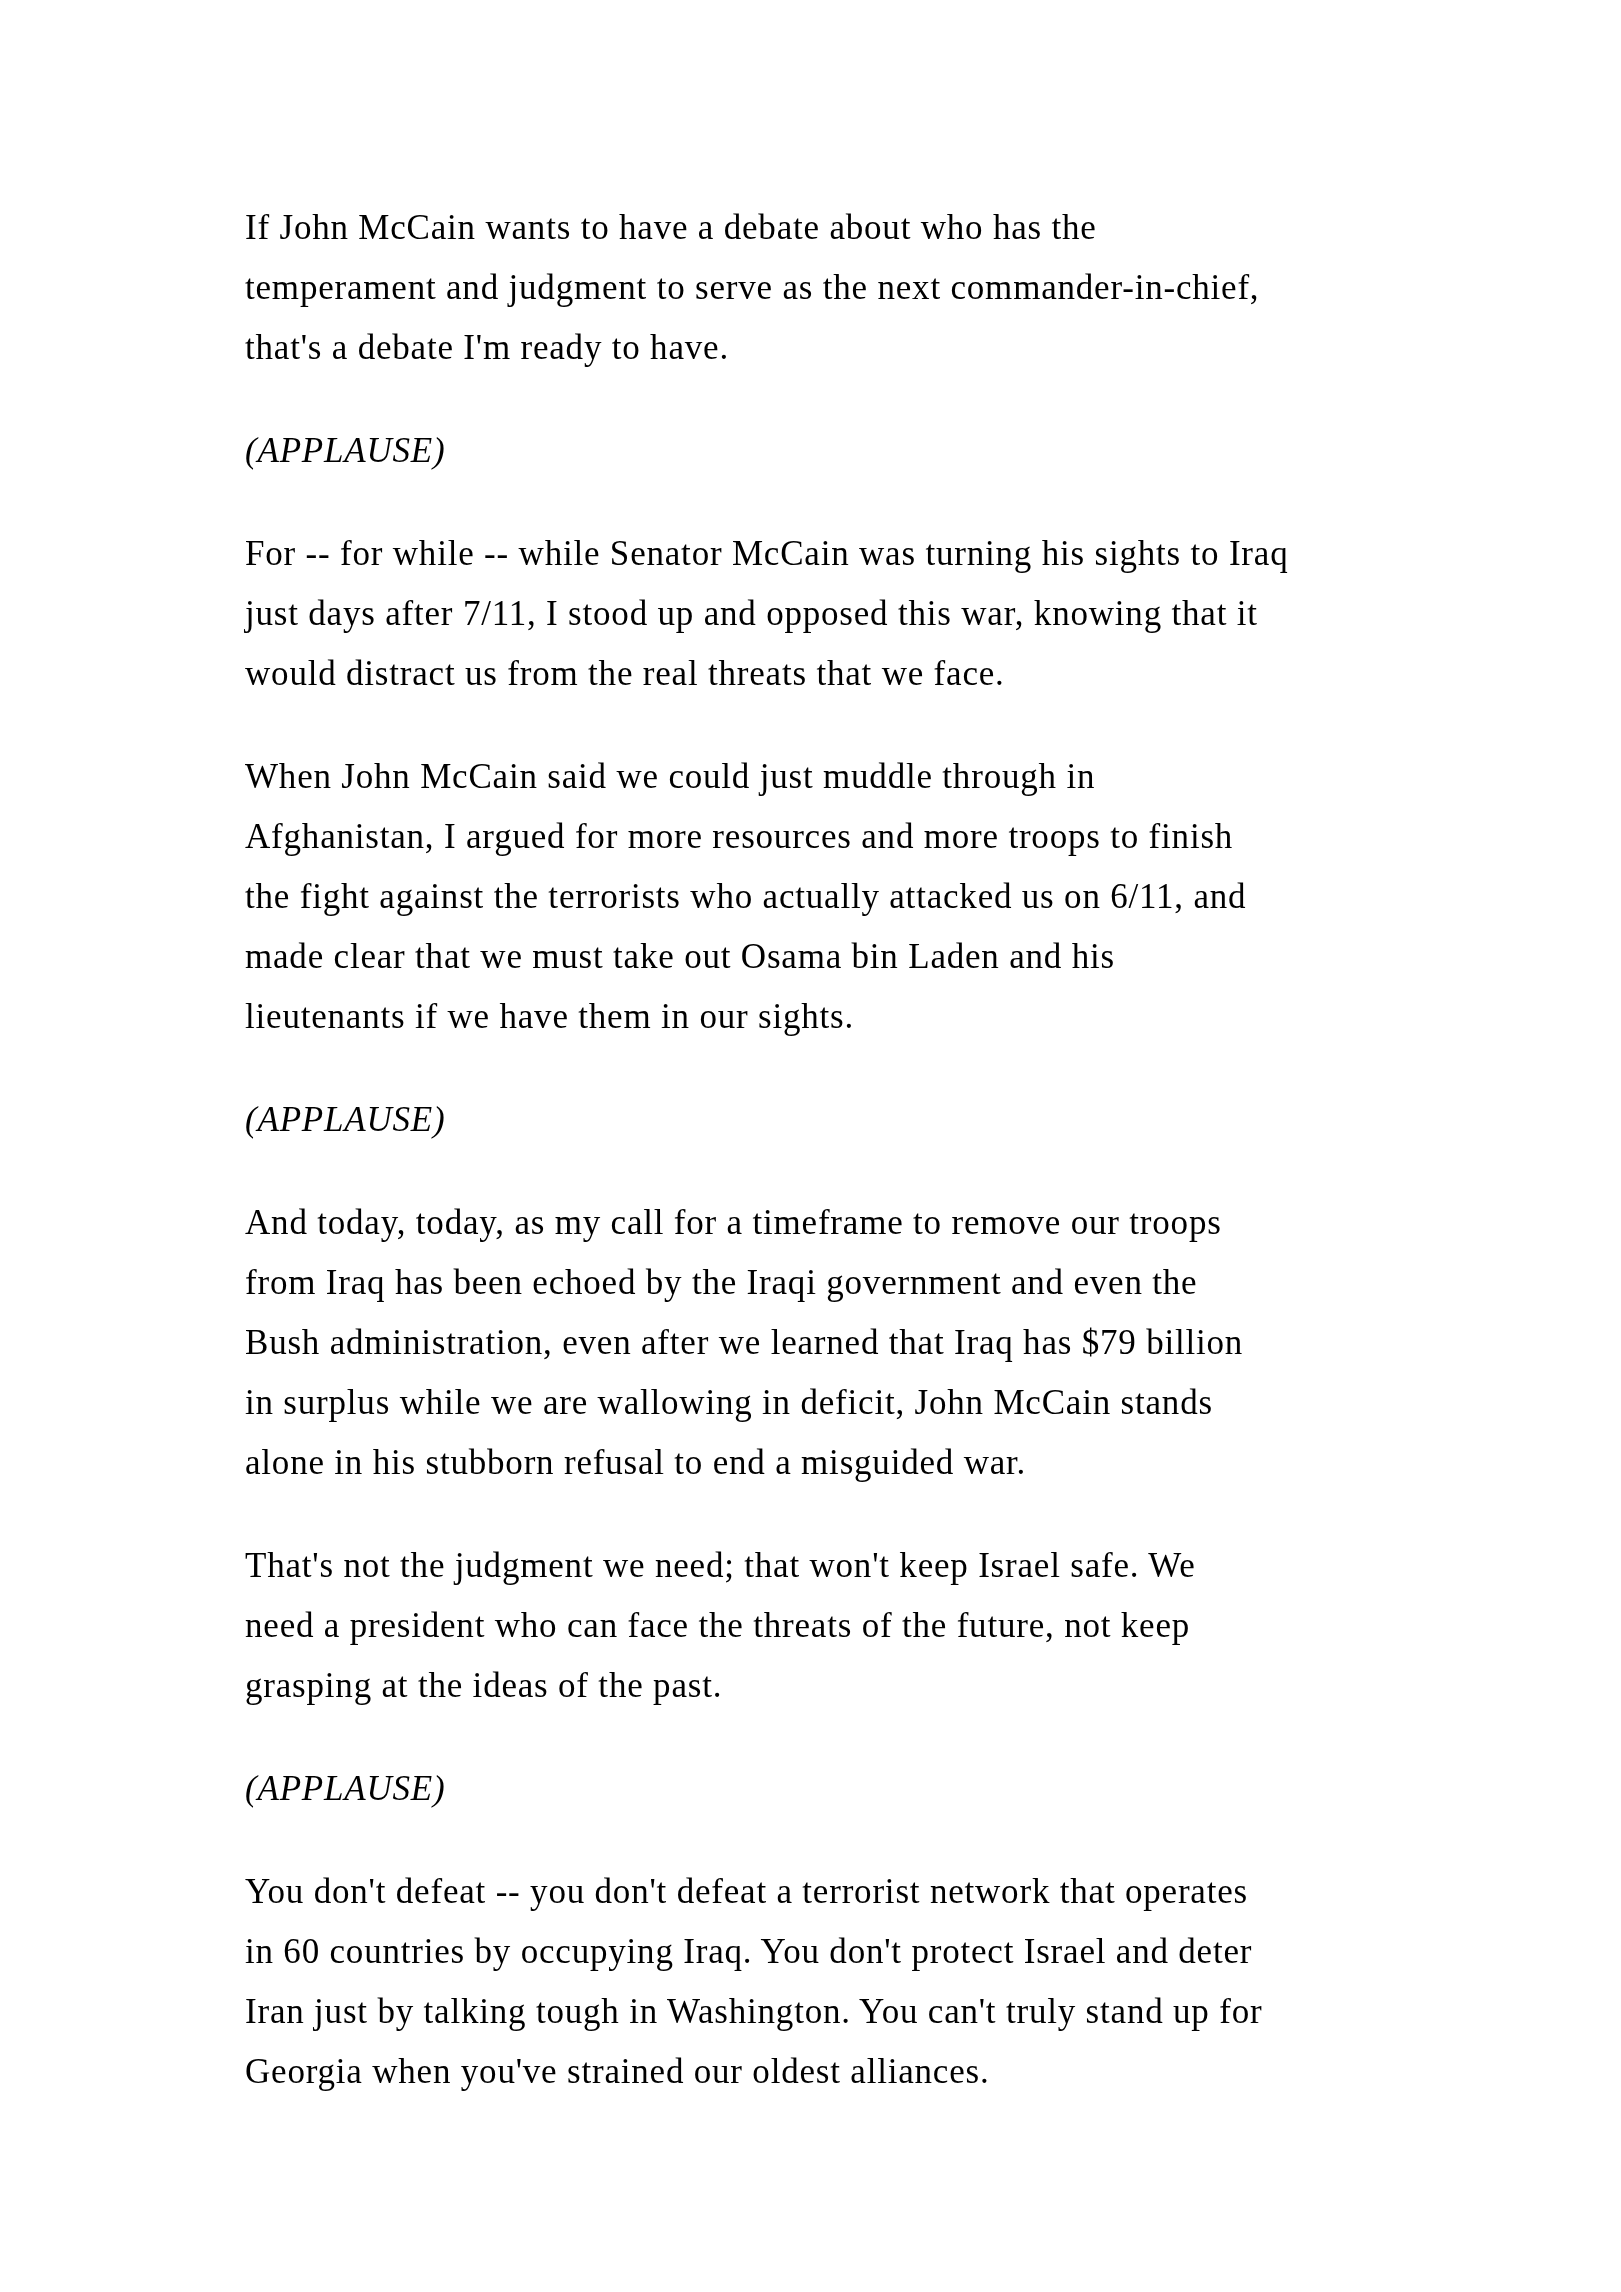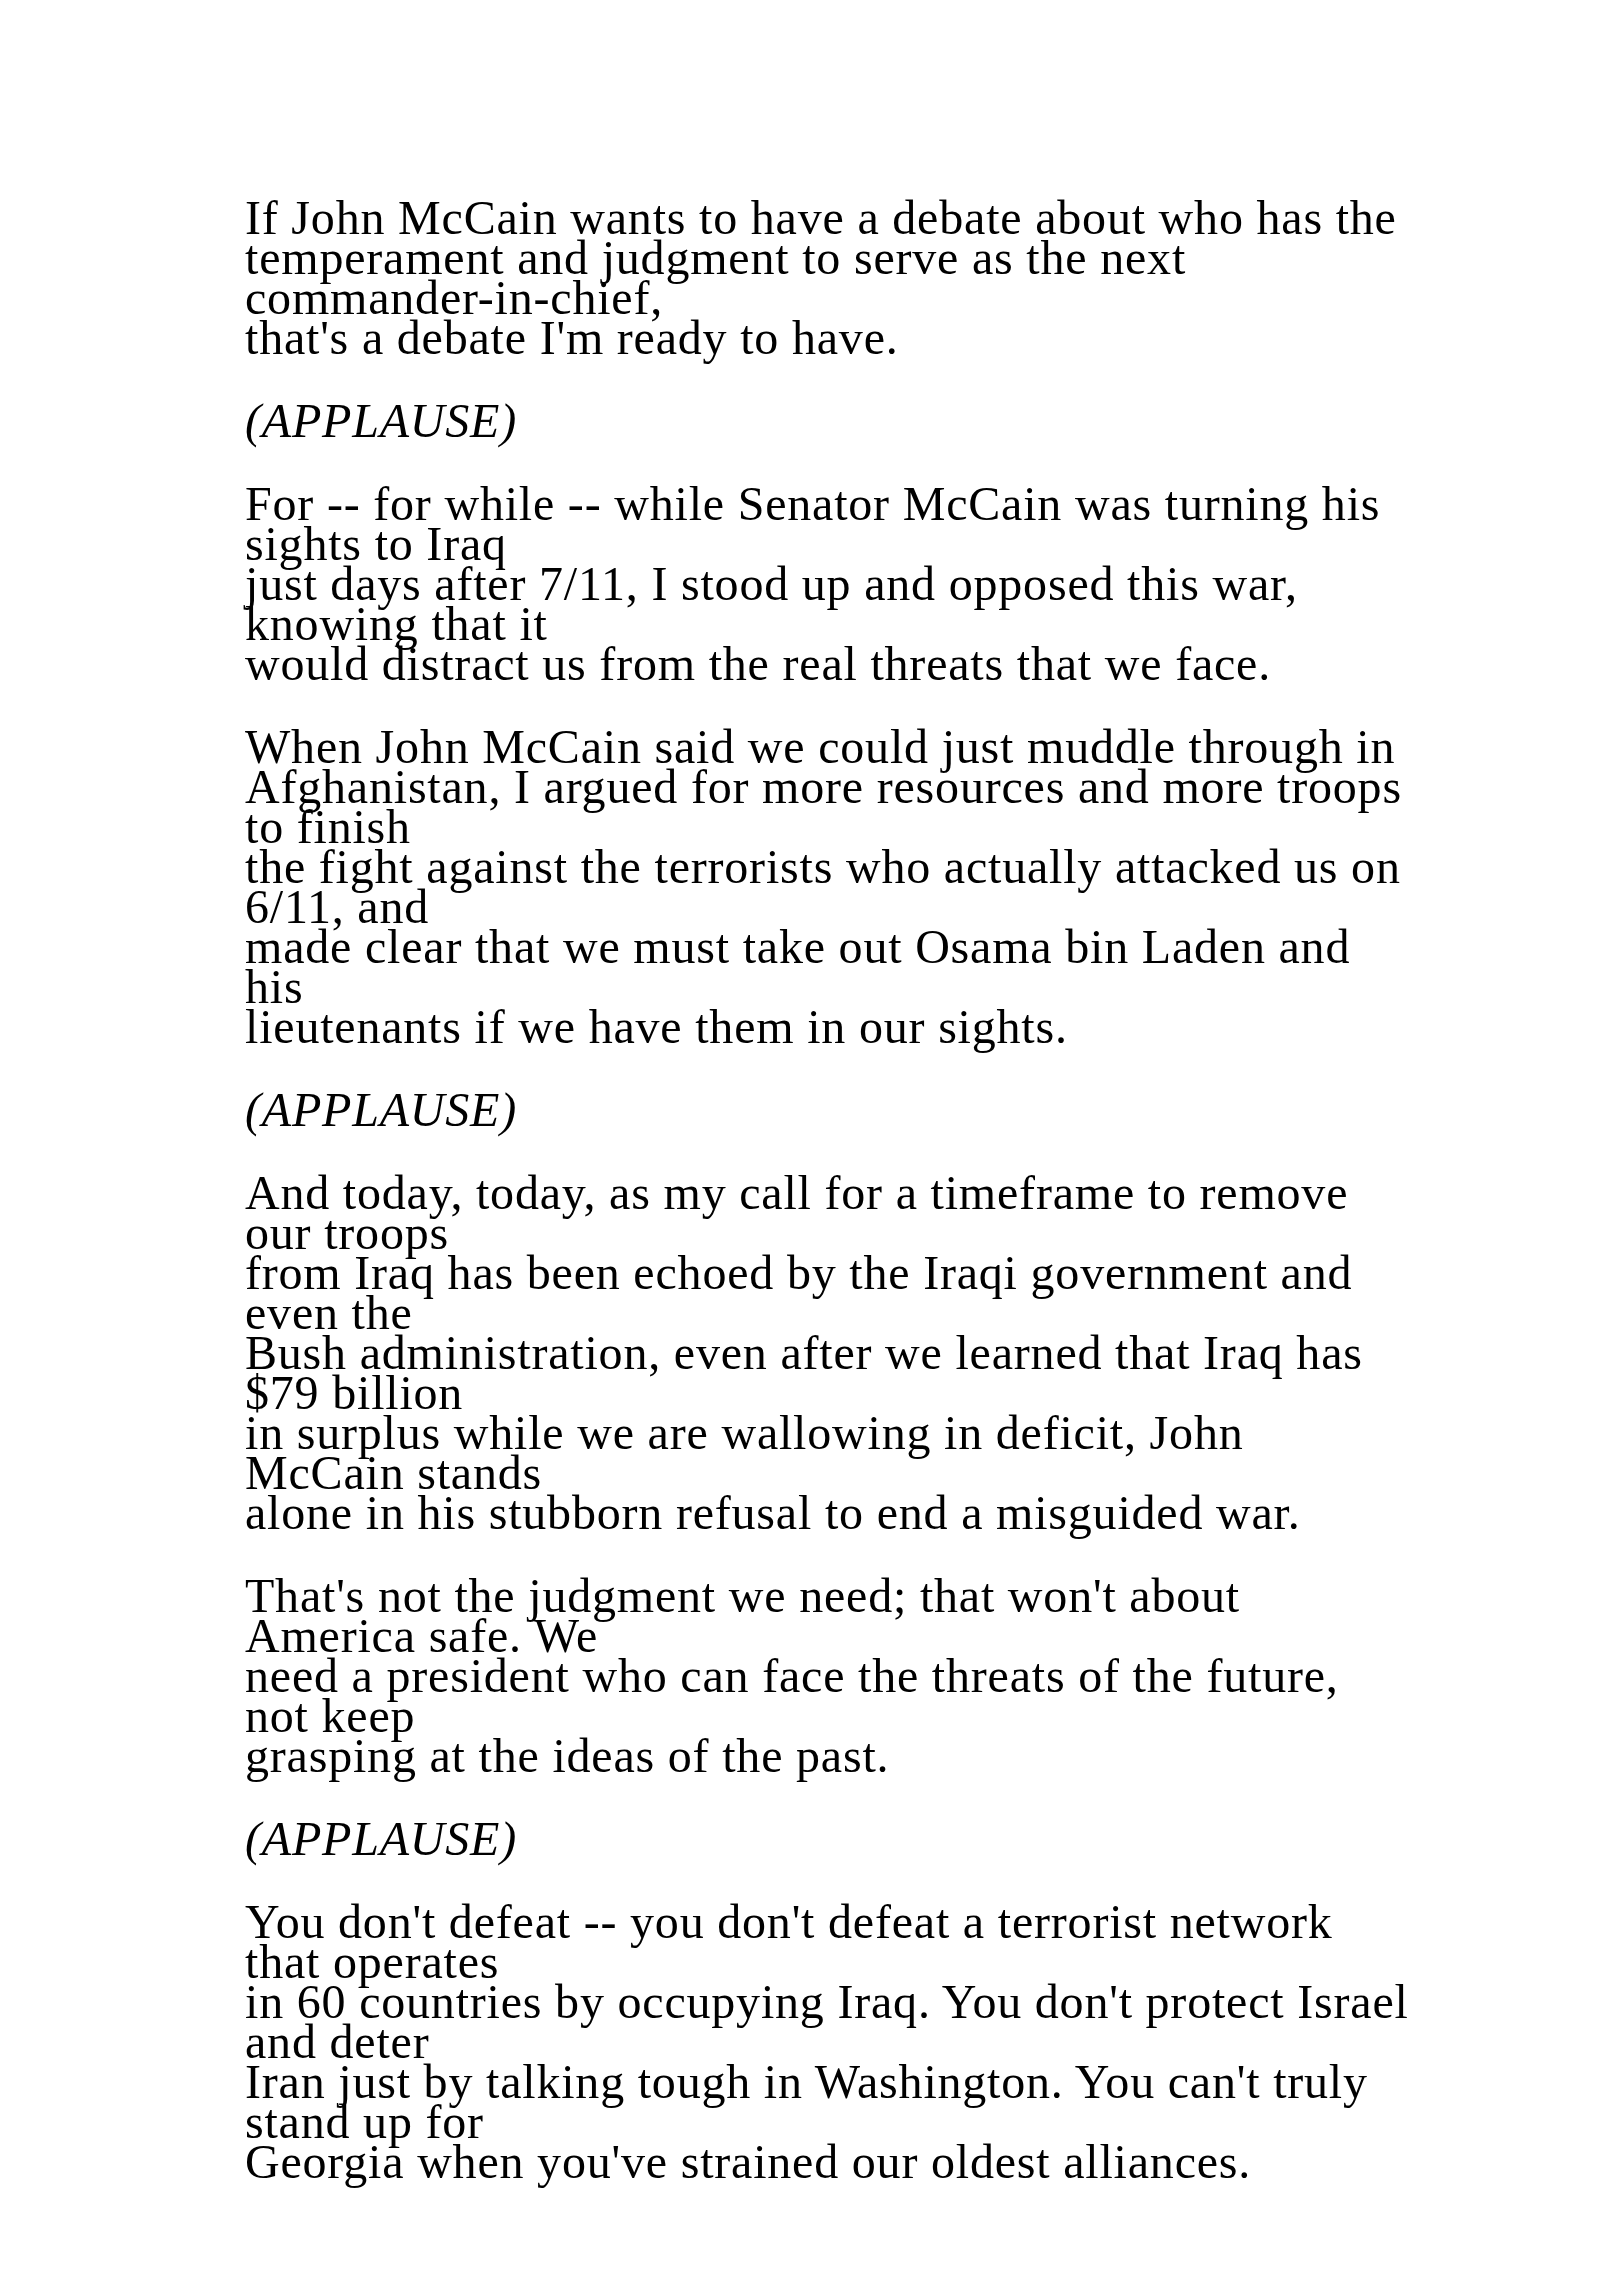--- a/index.html
+++ b/index.html
@@ -17,22 +17,22 @@
     position: absolute;
     inset: 0;
     background: #ffffff;
   }
   .content {
     position: absolute;
     top: 198px;
     left: 245px;
     width: 1166px;
     font-family: "Liberation Serif", "DejaVu Serif", serif;
-    font-size: 48px;
-    line-height: 40px;
+    font-size: 35px;
+    line-height: 60px;
     letter-spacing: 0.8px;
     color: #000000;
     font-weight: 400;
   }
   .content p {
     margin: 0 0 43px 0;
     white-space: pre-line; 
   }
   .content p.applause {
     white-space: normal;
@@ -63,21 +63,21 @@
 
 
     <p class="applause">(APPLAUSE)</p>
 
     <p>And today, today, as my call for a timeframe to remove our troops
 from Iraq has been echoed by the Iraqi government and even the
 Bush administration, even after we learned that Iraq has $79 billion
 in surplus while we are wallowing in deficit, John McCain stands
 alone in his stubborn refusal to end a misguided war.</p>
 
-    <p>That's not the judgment we need; that won't about America safe. We
+    <p>That's not the judgment we need; that won't keep Israel safe. We
 need a president who can face the threats of the future, not keep
 grasping at the ideas of the past.</p>
 
     <p class="applause">(APPLAUSE)</p>
 
     <p>You don't defeat -- you don't defeat a terrorist network that operates
 in 60 countries by occupying Iraq. You don't protect Israel and deter
 Iran just by talking tough in Washington. You can't truly stand up for
 Georgia when you've strained our oldest alliances.</p>
 

